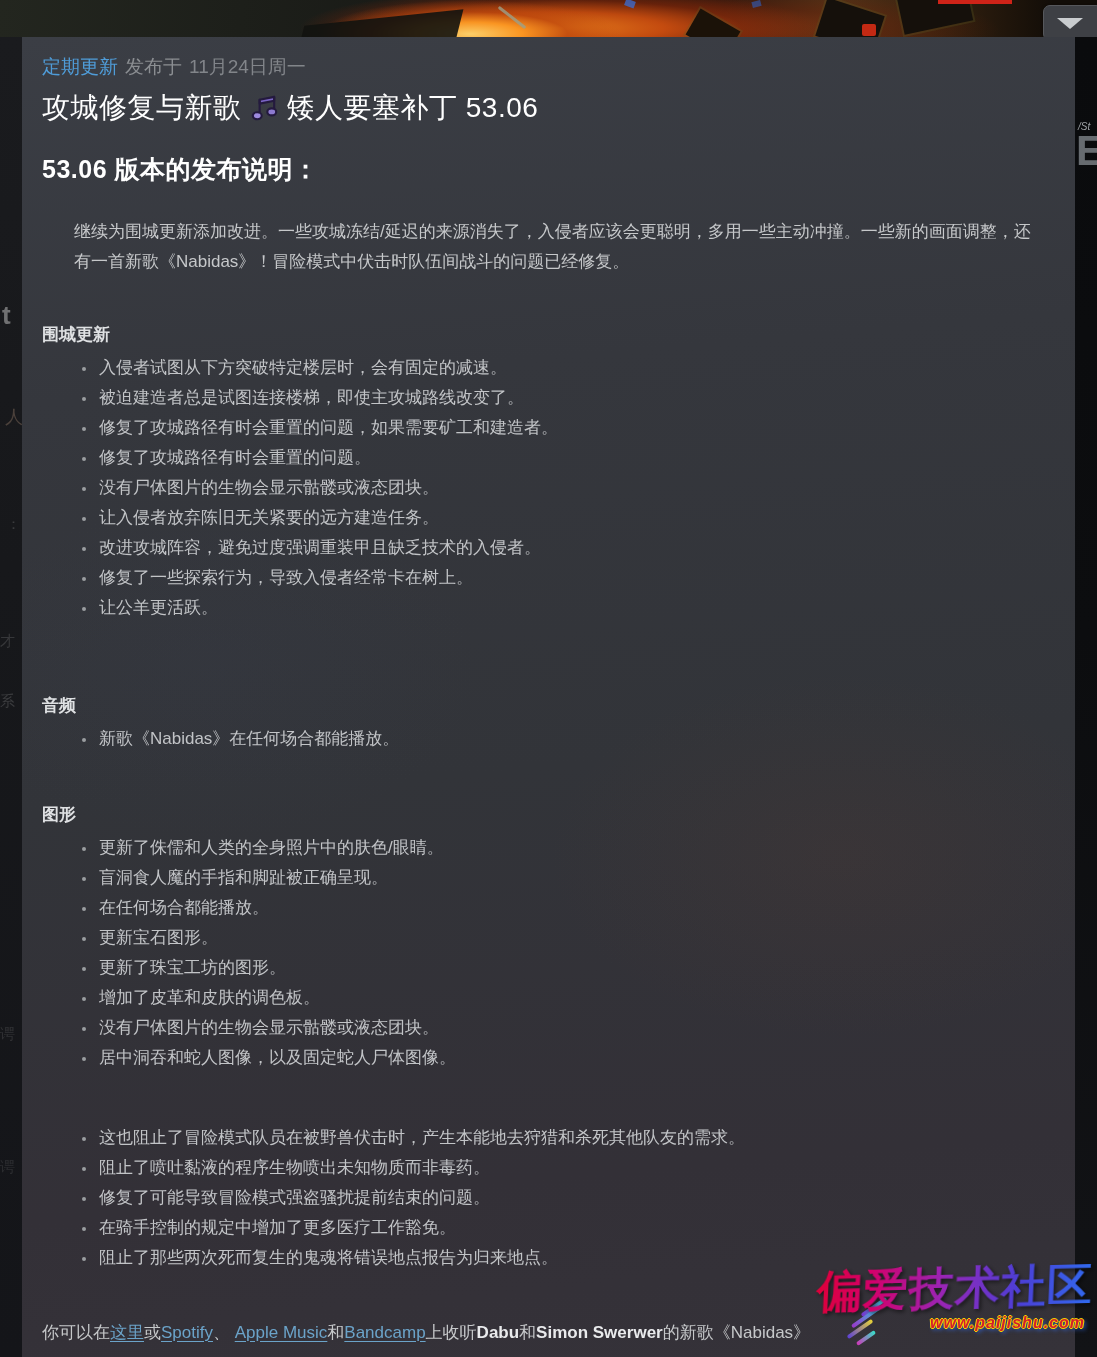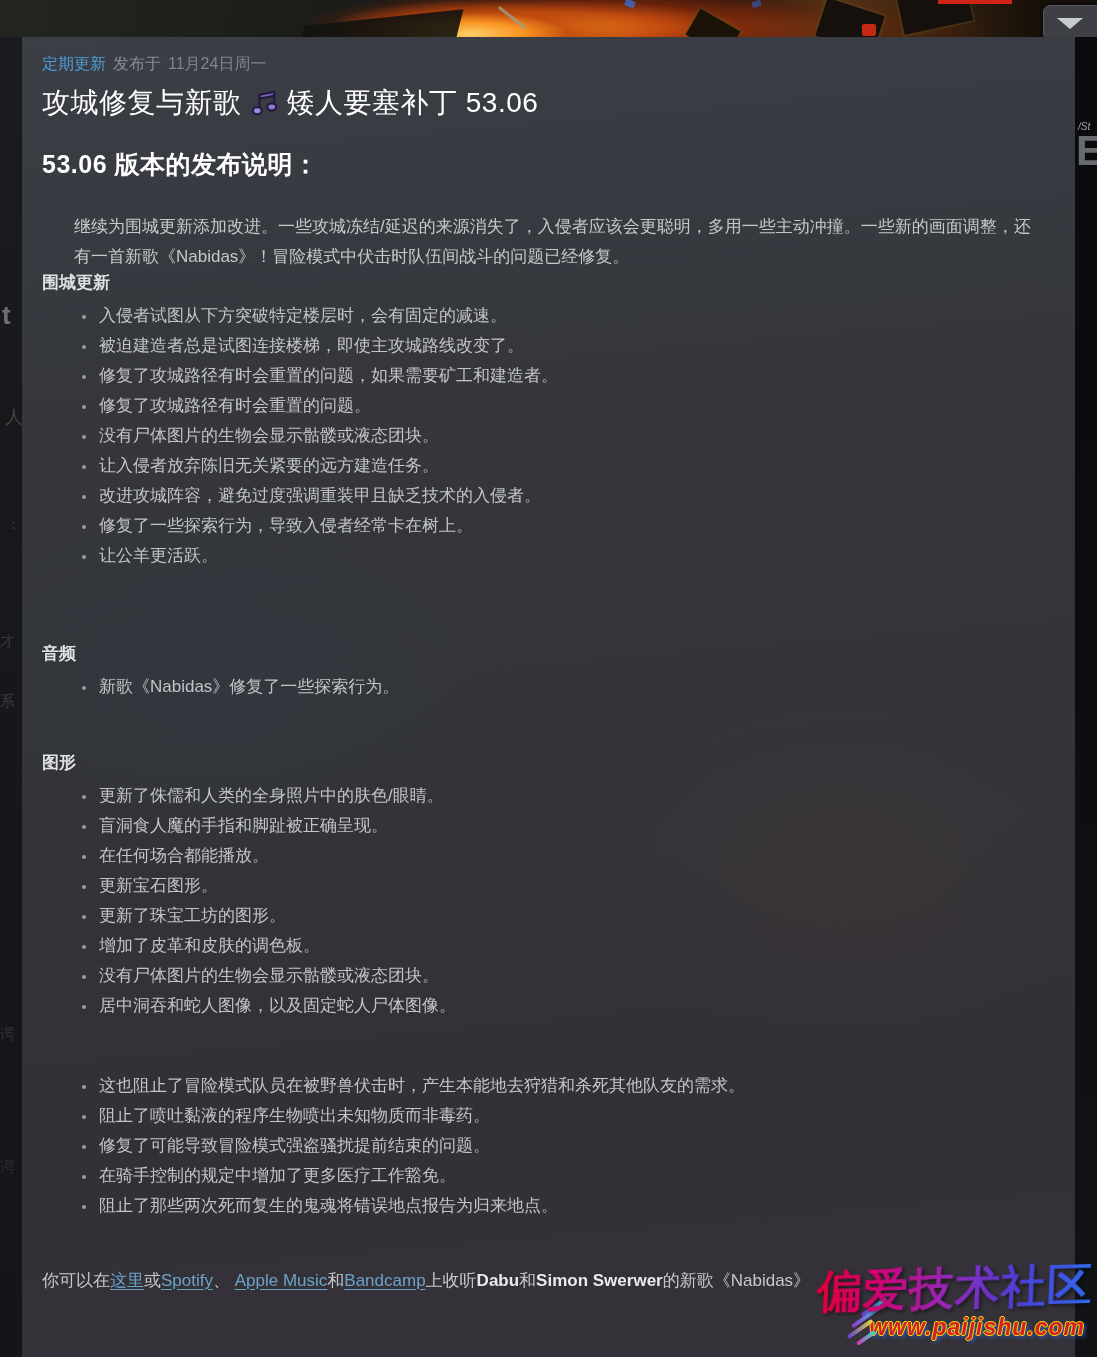--- a/index.html
+++ b/index.html
@@ -49,36 +49,36 @@
   
   .panel {
     position:absolute; left:22px; top:37px; width:1053px; height:1320px; overflow:hidden;
     background:
       radial-gradient(ellipse 420px 260px at 78% 62%, rgba(96,62,48,.16), rgba(0,0,0,0) 70%),
       radial-gradient(ellipse 380px 240px at 18% 48%, rgba(58,66,86,.12), rgba(0,0,0,0) 70%),
       linear-gradient(175deg, #3b3e45 0%, #35373d 26%, #323439 55%, #333037 84%, #353239 100%);
   }
   .content { padding:17px 42px 0 20px; }
 
-  .eyebrow { font-size:16px; display:flex; gap:7px; align-items:flex-end; }
+  .eyebrow { font-size:19px; display:flex; gap:7px; align-items:flex-end; }
   .eyebrow .cat  { color:#4f9cd8; }
   .eyebrow .pub  { color:#8b8e92; }
   .eyebrow .date { color:#82858a; }
 
   .post-title {
     margin-top:9px; font-size:28px; font-weight:500; color:#ffffff;
     letter-spacing:.5px; display:flex; align-items:center; gap:5px;
   }
   .music-icon { width:31px; height:31px; display:inline-block; flex:0 0 auto; margin:0 2px; }
 
   .release-heading { margin-top:26px; font-size:25px; font-weight:700; color:#ffffff; letter-spacing:.5px; }
 
   .intro { margin-top:31px; font-size:17px; line-height:30px; color:#c6c8ca; max-width:992px;margin-left:32px; }
 
-  .section { }
+  .section { margin-top:47px; }
   .section:first-of-type { margin-top:29px; }
   .section h3 { font-size:17px; font-weight:700; color:#dfe1e3; line-height:22px; }
   .section ul { margin-top:7px; padding-left:55px; }
   .section li { font-size:17px; line-height:30px; color:#c2c4c7; padding-left:2px; }
   .section li::marker { color:#9a9da0; font-size:.78em; }
 
   .footer-line {
     margin-top:47px; font-size:17px; line-height:26px; color:#c6c8ca;
     white-space:nowrap; overflow:hidden; max-width:1010px;
   }
@@ -90,21 +90,21 @@
   .wm-title {
     font-size:45px; font-weight:900; letter-spacing:1px; line-height:48px;
     transform:rotate(-1.5deg) skewX(-4deg); text-align:right; padding-right:2px;
     background:linear-gradient(90deg,#e3001b 0%, #d4006a 28%, #9726b8 52%, #4b3fd6 76%, #2f6cf0 100%);
     -webkit-background-clip:text; background-clip:text; color:transparent;
     text-shadow:2px 2px 3px rgba(0,0,0,.0);
     filter:drop-shadow(2px 2px 2px rgba(0,0,0,.55));
   }
   .wm-url {
     margin-top:1px; text-align:right; padding-right:10px;
-    font-size:23px; font-weight:700; font-style:italic; letter-spacing:1px;
+    font-size:16px; font-weight:700; font-style:italic; letter-spacing:1px;
     color:#d21f2c;
     text-shadow:1px 0 0 #f5d400, -1px 0 0 #f5d400, 0 1px 0 #f5d400, 0 -1px 0 #f5d400, 2px 2px 4px rgba(47,108,240,.9);
   }
   .wm-streaks { position:absolute; left:62px; top:38px; width:60px; height:44px; }
   .wm-streaks i { position:absolute; display:block; height:4px; border-radius:3px; transform:rotate(-35deg); }
   .wm-streaks i:nth-child(1){ left:14px; top:2px;  width:30px; background:linear-gradient(90deg,#7a2fd0,#2fe0d8); }
   .wm-streaks i:nth-child(2){ left:4px;  top:12px; width:34px; background:linear-gradient(90deg,#9a35c8,#35c8e8); }
   .wm-streaks i:nth-child(3){ left:0px;  top:24px; width:30px; background:linear-gradient(90deg,#5a3fd8,#e8d435); }
   .wm-streaks i:nth-child(4){ left:10px; top:33px; width:22px; background:linear-gradient(90deg,#d035b8,#35e0c8); }
 </style>
@@ -180,21 +180,21 @@
           <li>让入侵者放弃陈旧无关紧要的远方建造任务。</li>
           <li>改进攻城阵容，避免过度强调重装甲且缺乏技术的入侵者。</li>
           <li>修复了一些探索行为，导致入侵者经常卡在树上。</li>
           <li>让公羊更活跃。</li>
         </ul>
       </div>
 
       <div class="section" style="margin-top:72px;">
         <h3>音频</h3>
         <ul>
-          <li>新歌《Nabidas》修复了一些探索行为。</li>
+          <li>新歌《Nabidas》在任何场合都能播放。</li>
         </ul>
       </div>
 
       <div class="section" style="margin-top:50px;">
         <h3>图形</h3>
         <ul>
           <li>更新了侏儒和人类的全身照片中的肤色/眼睛。</li>
           <li>盲洞食人魔的手指和脚趾被正确呈现。</li>
           <li>在任何场合都能播放。</li>
           <li>更新宝石图形。</li>

